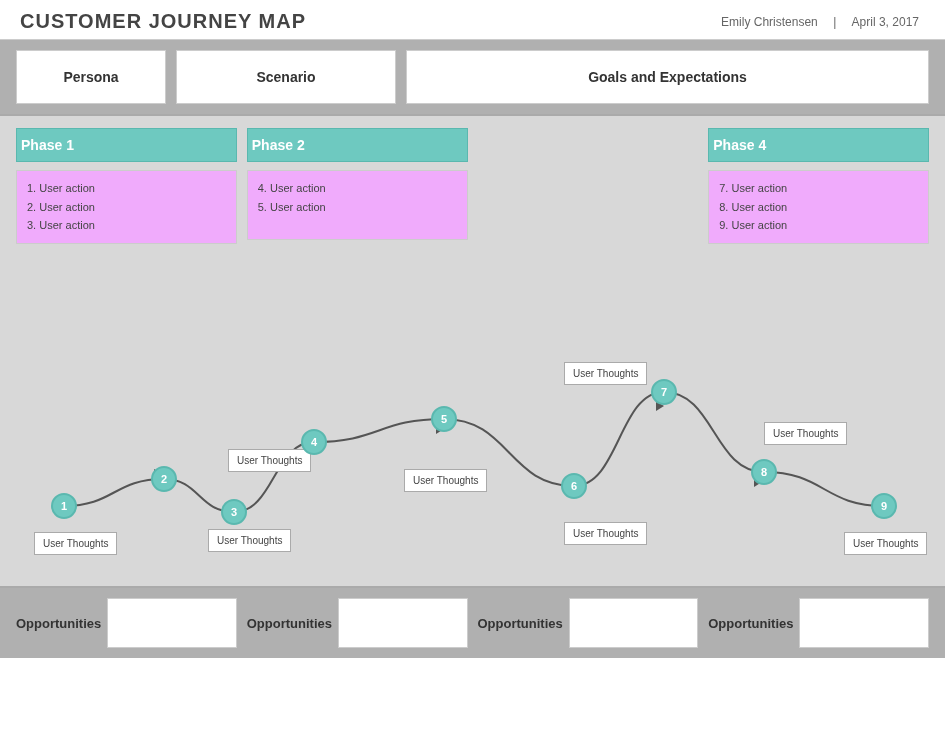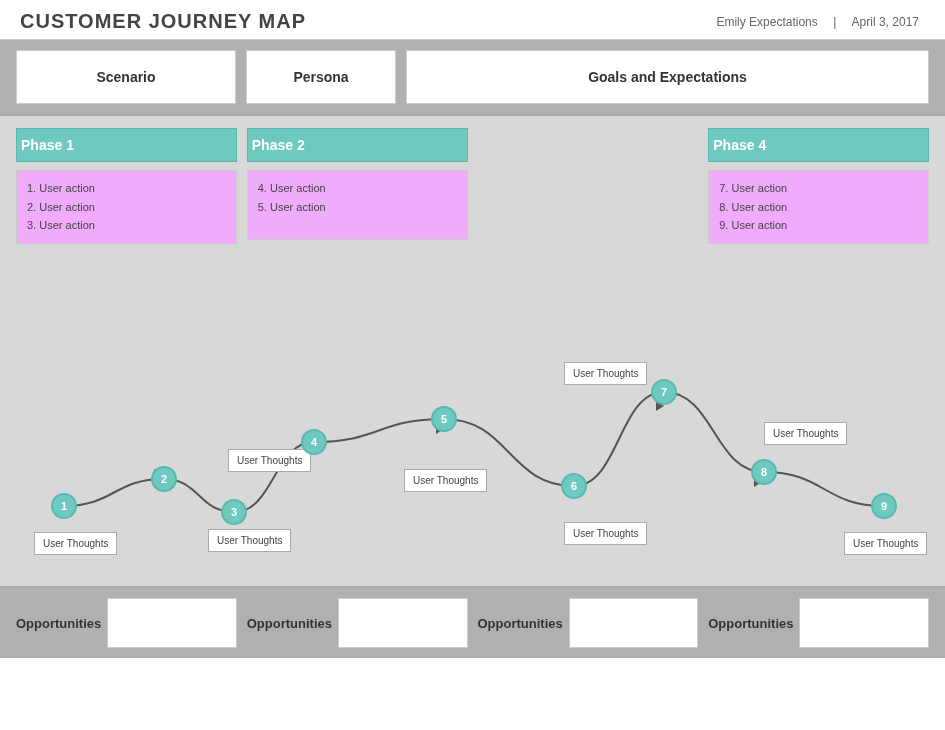--- a/index.html
+++ b/index.html
@@ -160,32 +160,32 @@
       height: 100%;
       overflow: visible;
     }
   </style>
 </head>
 <body>
 
 <div class="header">
   <span class="header-title">CUSTOMER JOURNEY MAP</span>
   <div class="header-meta">
-    <span>Emily Expectations</span>
+    <span>Emily Christensen</span>
     <span>|</span>
     <span>April 3, 2017</span>
   </div>
 </div>
 
 <div class="top-section">
+  <div class="top-card persona">
+    <span>Persona</span>
+  </div>
   <div class="top-card scenario">
     <span>Scenario</span>
-  </div>
-  <div class="top-card persona">
-    <span>Persona</span>
   </div>
   <div class="top-card goals">
     <span>Goals and Expectations</span>
   </div>
 </div>
 
 <div class="journey-section">
 
   <div class="phases-row" id="phases-row">
       <div class="phase-col">

